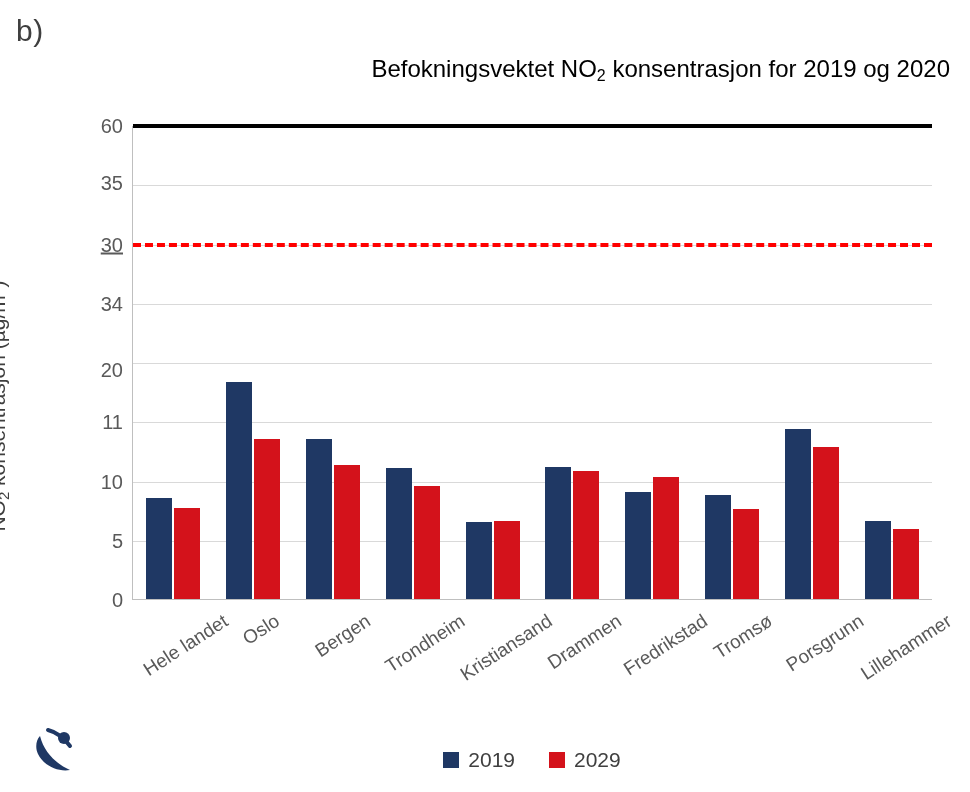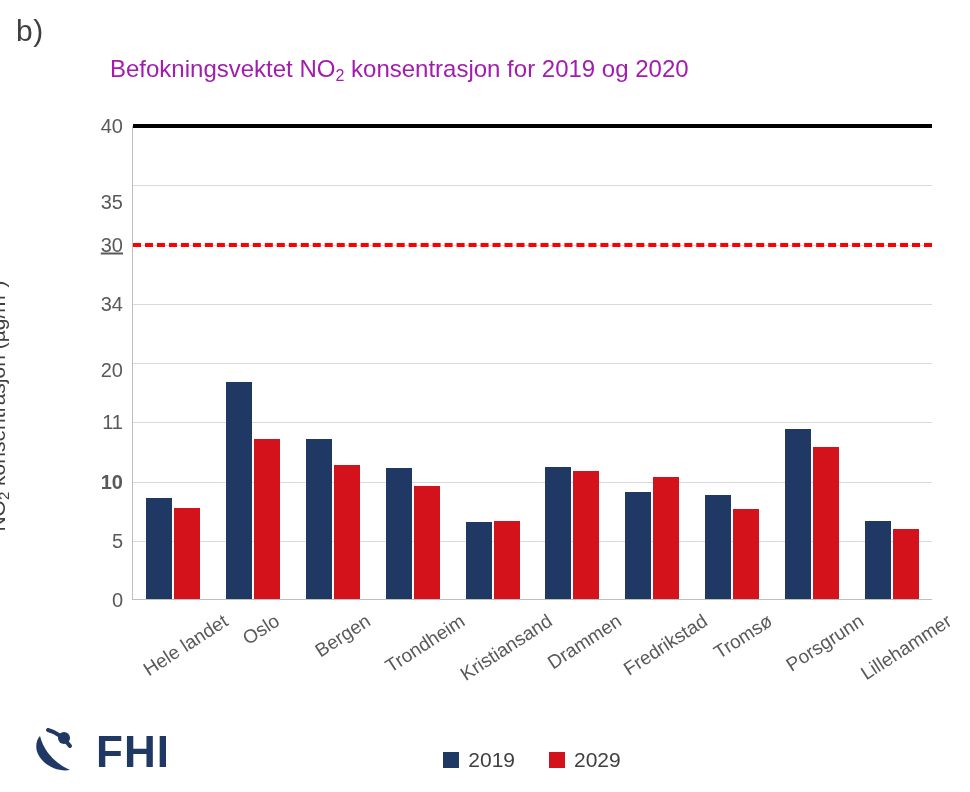--- a/index.html
+++ b/index.html
@@ -23,23 +23,23 @@
     font-size: 30px;
     color: #3f3f3f;
     letter-spacing: 0.5px;
   }
 
   #chart-title {
     position: absolute;
     left: 110px;
     top: 55px;
     width: 840px;
-    text-align: left;
+    text-align: right;
     font-size: 24px;
-    color: #a21caf;
+    color: #000000;
   }
   #chart-title sub {
     font-size: 16px;
     vertical-align: baseline;
     position: relative;
     top: 4px;
   }
 
   
   #plot-area {
@@ -217,33 +217,33 @@
 <div id="chart-title"><span>Befokningsvektet NO</span><sub>2</sub><span> konsentrasjon for 2019 og 2020</span></div>
 
 <div id="y-axis-title"><span>NO</span><sub>2</sub><span> konsentrasjon (µg/m</span><sup>3</sup><span>)</span></div>
 
 <div id="plot-area">
   <div id="gridlines">
       <div class="y-tick" style="top: 474px;">0</div>
       <div class="gridline" style="top: 414.75px;"></div>
       <div class="y-tick" style="top: 414.75px;">5</div>
       <div class="gridline" style="top: 355.5px;"></div>
-      <div class="y-tick" style="top: 355.5px; font-weight: bold;">10</div>
+      <div class="y-tick" style="top: 355.5px;">10</div>
       <div class="gridline" style="top: 296.25px;"></div>
       <div class="y-tick" style="top: 296.25px;">11</div>
       <div class="gridline" style="top: 237px;"></div>
       <div class="y-tick" style="top: 244px;">20</div>
       <div class="gridline" style="top: 177.75px;"></div>
       <div class="y-tick" style="top: 177.75px;">34</div>
       <div class="gridline" style="top: 118.5px;"></div>
       <div class="y-tick" style="top: 118.5px; text-decoration: underline;">30</div>
       <div class="gridline" style="top: 59.25px;"></div>
-      <div class="y-tick" style="top: 76px; text-align: center;">35</div>
+      <div class="y-tick" style="top: 57px; text-align: center;">35</div>
       <div class="gridline" style="top: 0px;"></div>
-      <div class="y-tick" style="top: 0px;">40</div>
+      <div class="y-tick" style="top: 0px;">60</div>
     </div>
   <div id="bars-layer">
       <div class="bar-group">
         <div class="bar s0" title="Hele landet 2019: 8.6" style="height: 101.91px; background: rgb(31, 56, 100);"></div>
         <div class="bar s1" title="Hele landet 2020: 7.8" style="height: 92.43px; background: rgb(212, 18, 27);"></div>
       </div>
       <div class="bar-group">
         <div class="bar s0" title="Oslo 2019: 18.4" style="height: 218.04px; background: rgb(31, 56, 100);"></div>
         <div class="bar s1" title="Oslo 2020: 13.6" style="height: 161.16px; background: rgb(212, 18, 27);"></div>
       </div>
@@ -328,14 +328,13 @@
       <span>2029</span>
     </div>
   </div>
 
 <div id="fhi-logo">
   <svg width="56" height="52" viewBox="0 0 56 52">
     <path d="M6 10 C10 26 22 38 36 44 C24 46 10 40 4 28 C1 22 2 14 6 10 Z" fill="#1f3864"></path>
     <circle cx="30" cy="12" r="6" fill="#1f3864"></circle>
     <path d="M14 4 C22 6 30 12 36 20" stroke="#1f3864" stroke-width="4" fill="none" stroke-linecap="round"></path>
   </svg>
-  <div id="fhi-wordmark">FHI</div>
 </div>
 
 </body></html>

